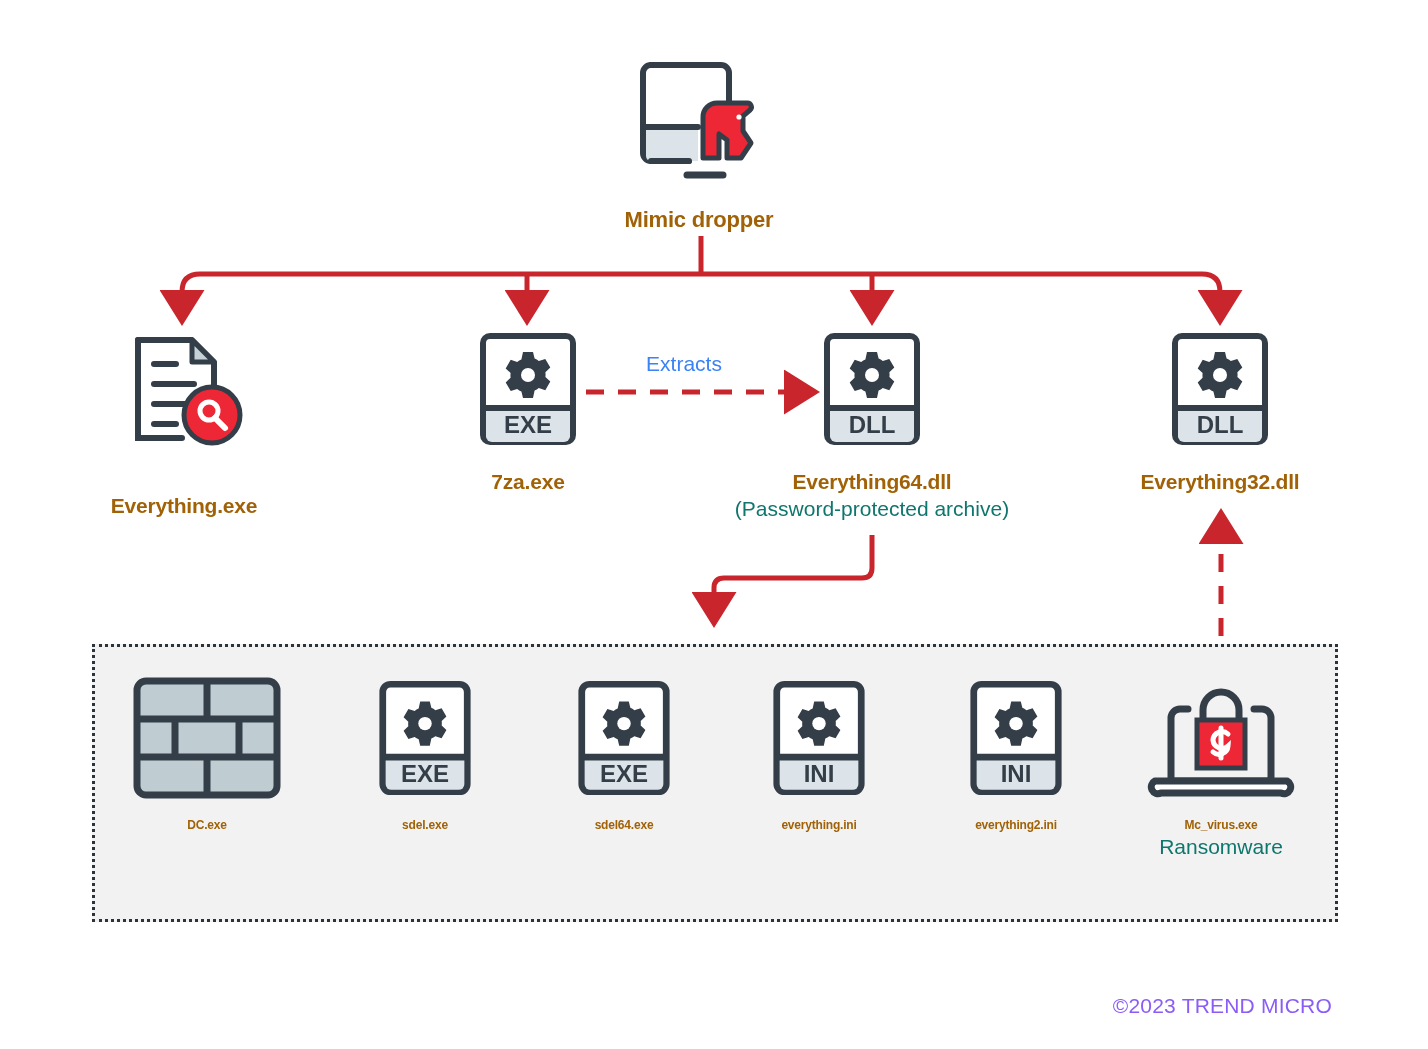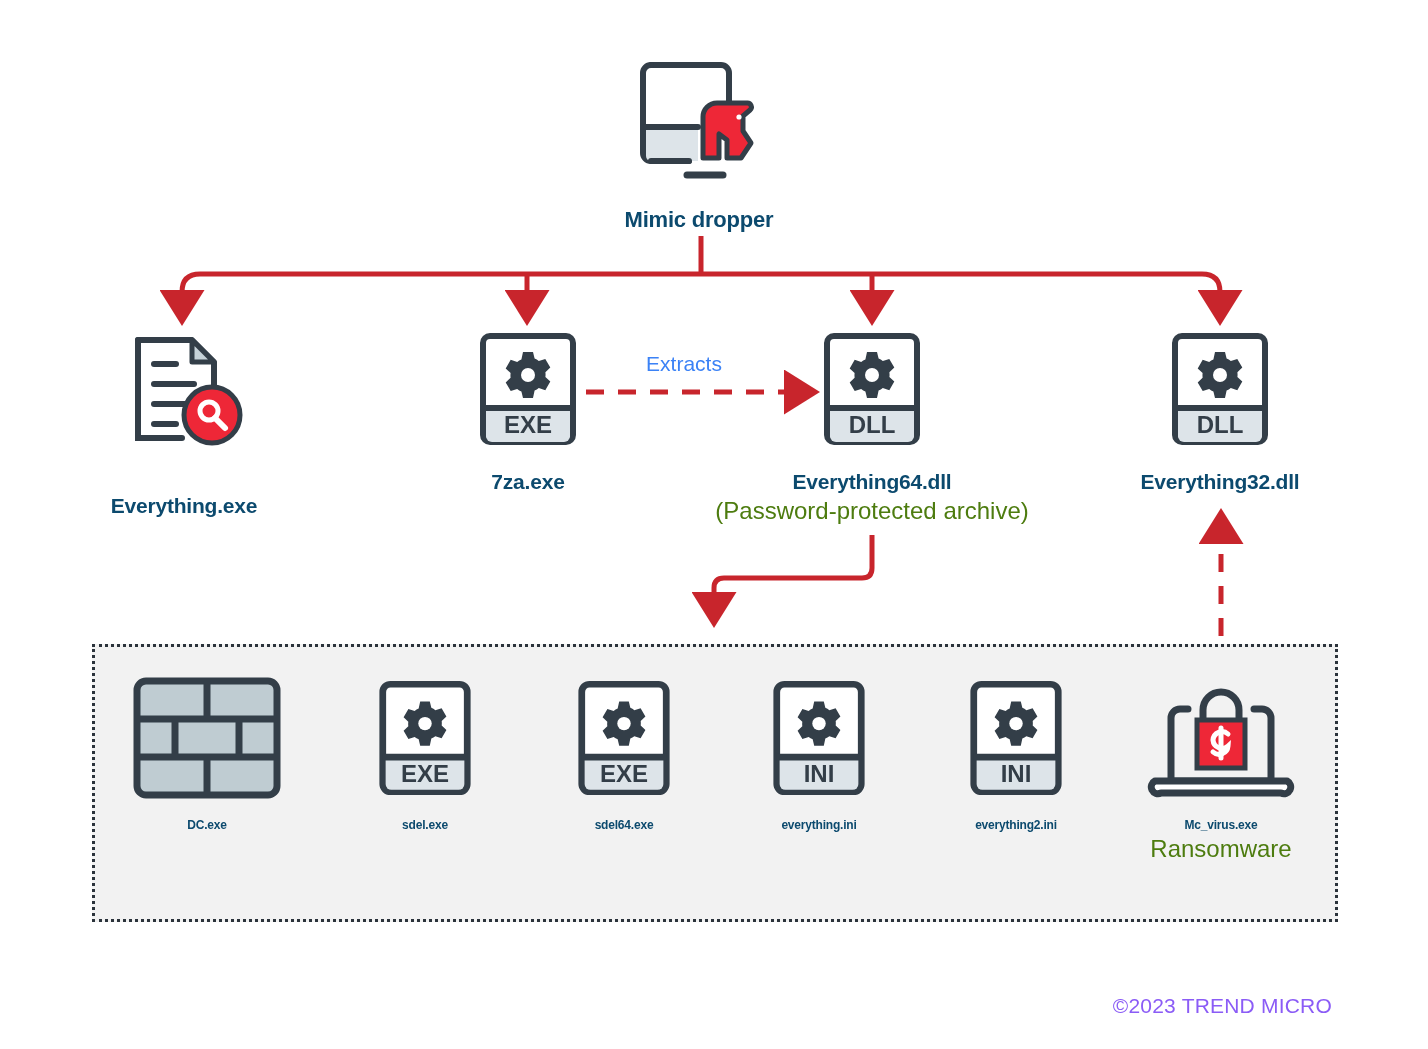--- a/index.html
+++ b/index.html
@@ -13,25 +13,25 @@
   }
   #stage{position:absolute;left:0;top:0;width:1428px;height:1049px;}
 
   
   #connectors{position:absolute;left:0;top:0;width:1428px;height:1049px;}
 
   
   .node{position:absolute;display:flex;flex-direction:column;align-items:center;}
   .node .icon-wrap{display:flex;align-items:center;}
   .node .label{
-    font-size:21px;font-weight:bold;color:#0c4a6e;
+    font-size:21px;font-weight:bold;color:#a16207;
     letter-spacing:-0.2px;white-space:nowrap;text-align:center;
   }
   .node .sublabel{
-    font-size:24px;font-weight:normal;color:#4d7c0f;
+    font-size:21px;font-weight:normal;color:#0f766e;
     white-space:nowrap;text-align:center;margin-top:3px;
   }
 
   
   #node-root{left:549px;top:55px;width:300px;}
   #node-root .label{margin-top:22px;font-size:22px;}
 
   
   .row2{top:330px;width:240px;}
   .row2 .label{margin-top:22px;}

